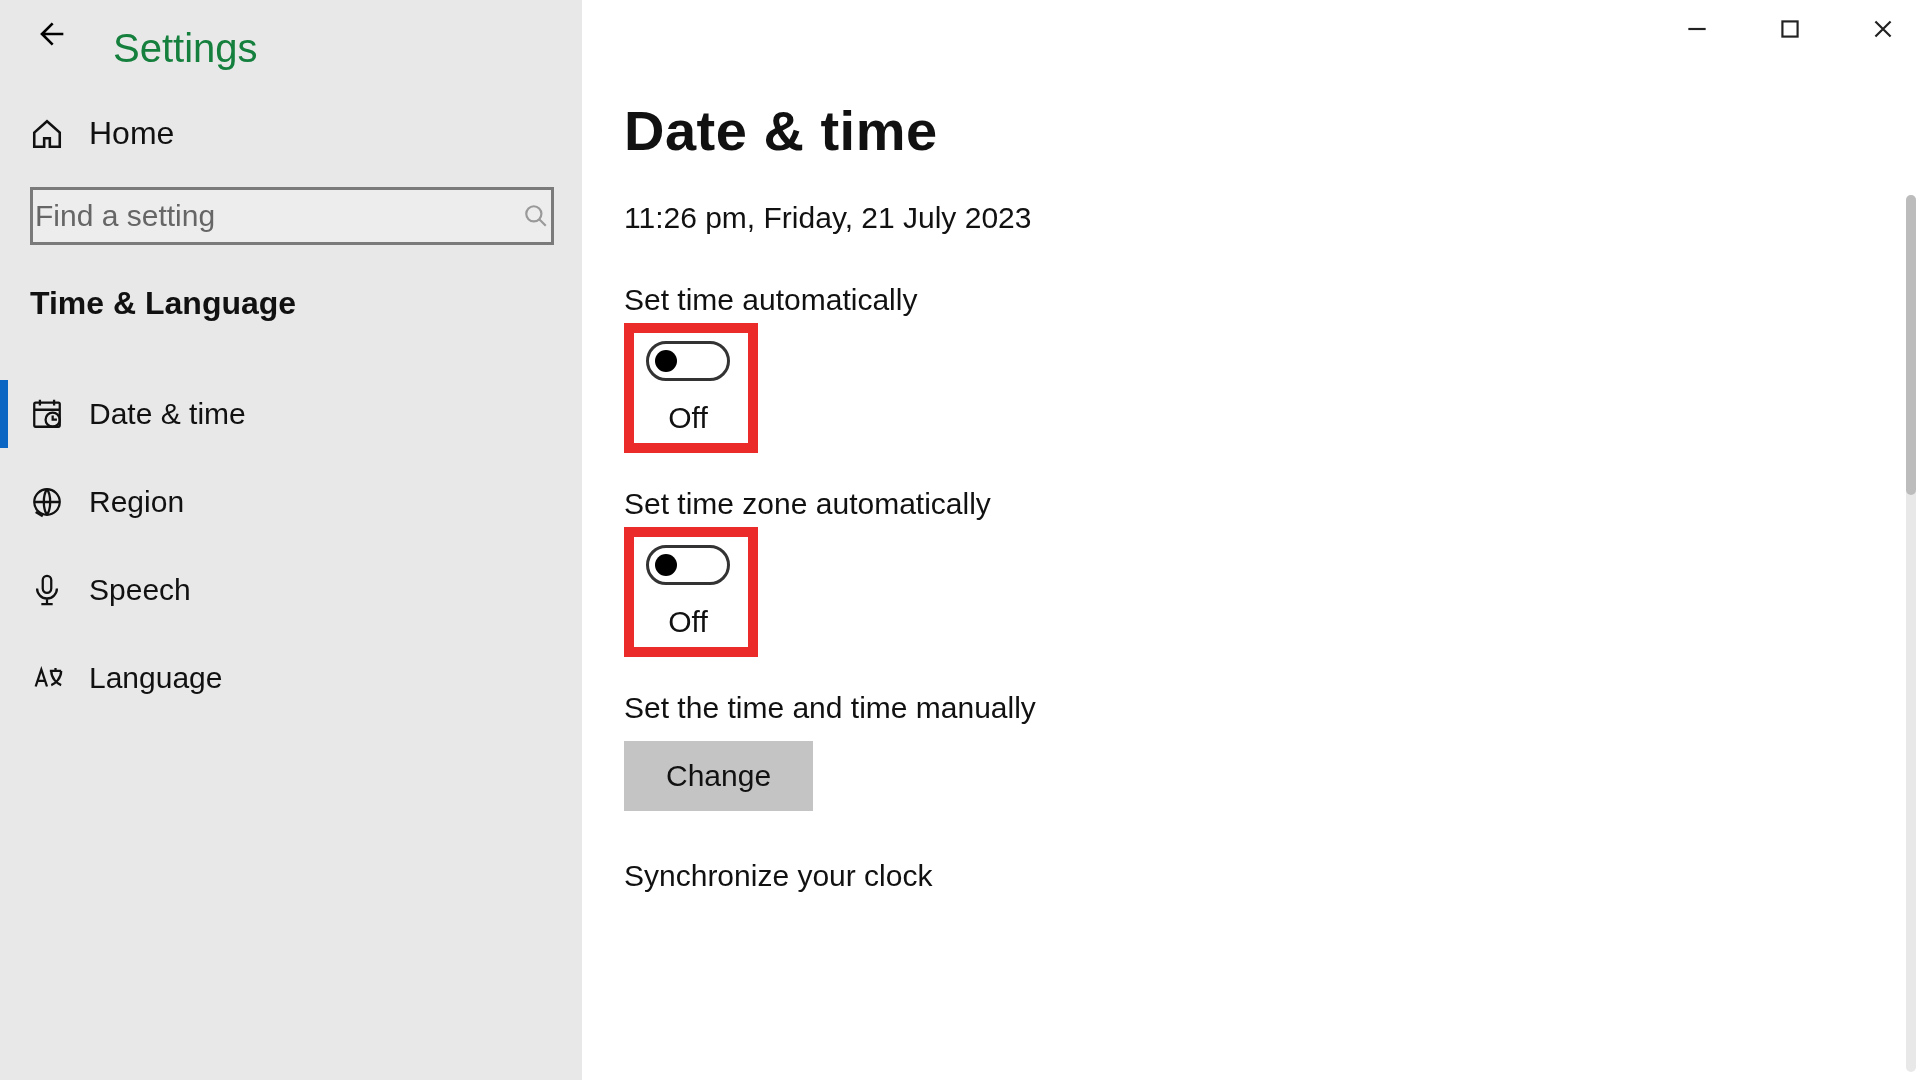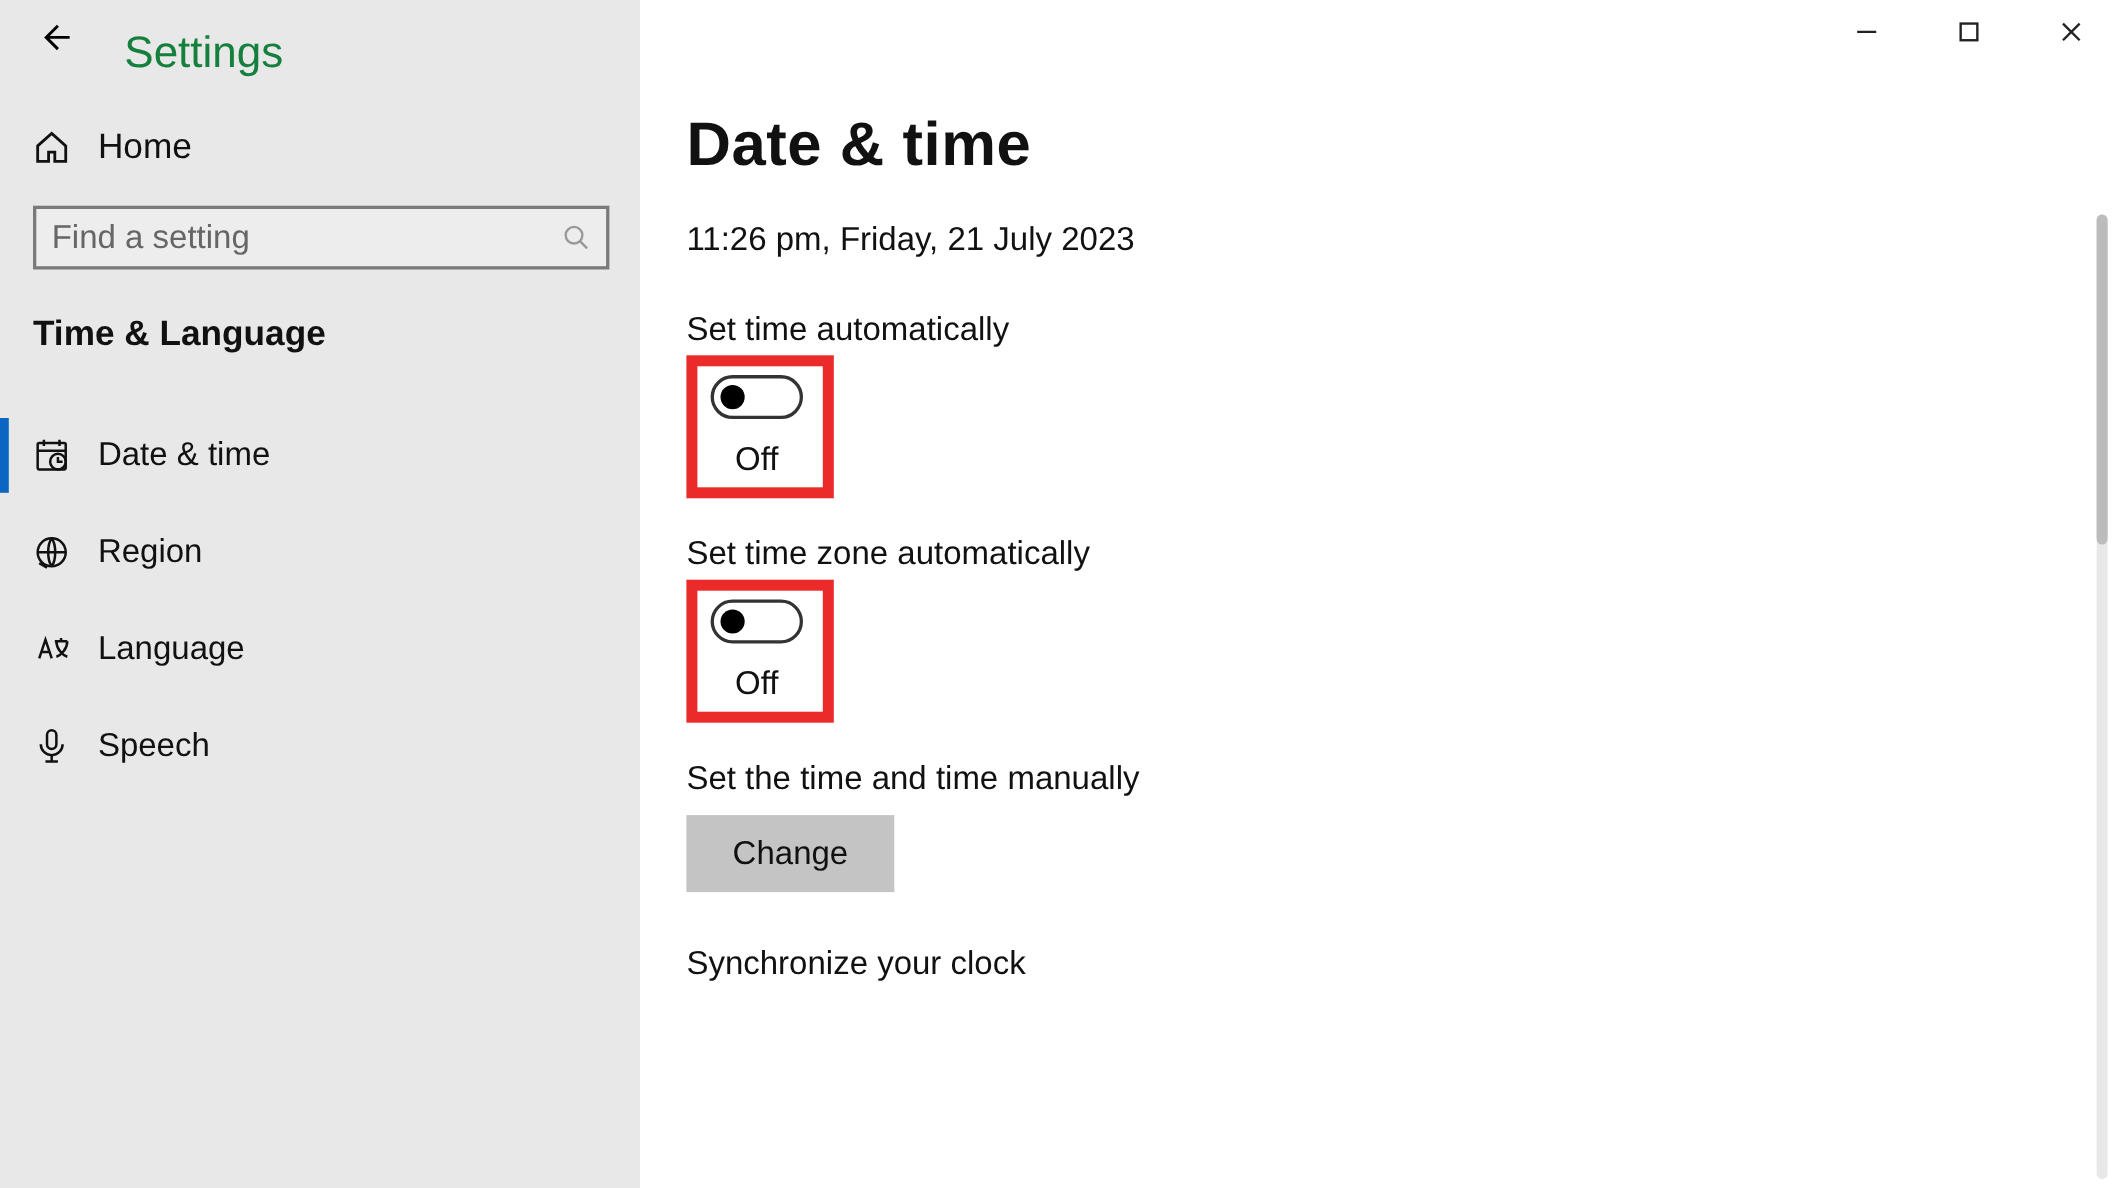--- a/index.html
+++ b/index.html
@@ -6,21 +6,21 @@
   html, body { width: 1920px; height: 1080px; font-family: "Segoe UI", Arial, sans-serif; background: #fff; overflow: hidden; }
   .app { display: flex; width: 100%; height: 100%; }
   
   .sidebar { width: 582px; height: 100%; background: #e8e8e8; position: relative; }
   .back-arrow { position: absolute; left: 28px; top: 12px; width: 44px; height: 44px; display:flex; align-items:center; justify-content:center; cursor:pointer; }
   .back-arrow svg { width: 32px; height: 32px; stroke:#000; stroke-width:2; fill:none; }
   .app-title { position:absolute; left: 113px; top: 10px; font-size: 40px; color:#15803d;margin-top:16px; }
   .home-row { position:absolute; left: 30px; top: 115px; display:flex; align-items:center; gap: 25px; cursor:pointer; }
   .home-row .icon { width:34px; height:34px; }
   .home-row .label { font-size: 32px; color:#111; }
-  .search-wrap { position:absolute; left:30px; top:187px; width:524px; height:58px; border:3px solid #7a7a7a; background:#ededed; display:flex; align-items:center; padding:0 14px; }
+  .search-wrap { position:absolute; left:30px; top:187px; width:524px; height:58px; border:3px solid #7a7a7a; background:#ededed; display:flex; align-items:center; padding:0 2px; }
   .search-input { flex:1; border:none; background:transparent; font-size:30px; color:#666; outline:none; }
   .search-input::placeholder { color:#666; }
   .search-icon { width:26px; height:26px; opacity:.55; }
   .category-label { position:absolute; left:30px; top:285px; font-size:32px; font-weight:600; color:#111; }
   .nav { position:absolute; left:0; top:370px; width:100%; }
   .nav-item { height:88px; display:flex; align-items:center; gap:25px; padding-left:30px; cursor:pointer; position:relative; }
   .nav-item .icon { width:34px; height:34px; flex-shrink:0; }
   .nav-item .label { font-size:30px; color:#111; }
   .nav-item.active::before { content:""; position:absolute; left:0; top:10px; bottom:10px; width:8px; background:#0a66c2; }
   
@@ -97,34 +97,34 @@
               <circle cx="12" cy="12" r="9"></circle>
               <path d="M3 12 H21 M12 3 C15 7 15 17 12 21 M12 3 C9 7 9 17 12 21"></path>
               <path d="M4 19 L9 22"></path>
             </svg>
         </span>
         <span class="label">Region</span>
       </div>
       <div class="nav-item">
         <span class="icon">
           <svg viewBox="0 0 24 24" fill="none" stroke="#111" stroke-width="1.6">
+              <rect x="9" y="2" width="6" height="12" rx="3"></rect>
+              <path d="M5 11 A7 7 0 0 0 19 11 M12 18 V22 M8 22 H16"></path>
+            </svg>
+        </span>
+        <span class="label">Speech</span>
+      </div>
+      <div class="nav-item">
+        <span class="icon">
+          <svg viewBox="0 0 24 24" fill="none" stroke="#111" stroke-width="1.6">
               <path d="M4 18 L8 6 L12 18 M5.5 14 H10.5"></path>
               <path d="M14 7 H22 M18 7 V5 M15 7 C15 12 19 16 22 17 M22 7 C22 12 18 16 15 17"></path>
             </svg>
         </span>
         <span class="label">Language</span>
-      </div>
-      <div class="nav-item">
-        <span class="icon">
-          <svg viewBox="0 0 24 24" fill="none" stroke="#111" stroke-width="1.6">
-              <rect x="9" y="2" width="6" height="12" rx="3"></rect>
-              <path d="M5 11 A7 7 0 0 0 19 11 M12 18 V22 M8 22 H16"></path>
-            </svg>
-        </span>
-        <span class="label">Speech</span>
       </div>
     </nav>
   </aside>
 
   <main class="main">
     <div class="window-controls">
       <div class="wc">
         <svg viewBox="0 0 24 24">
             <path d="M4 12 H20"></path>
           </svg>

